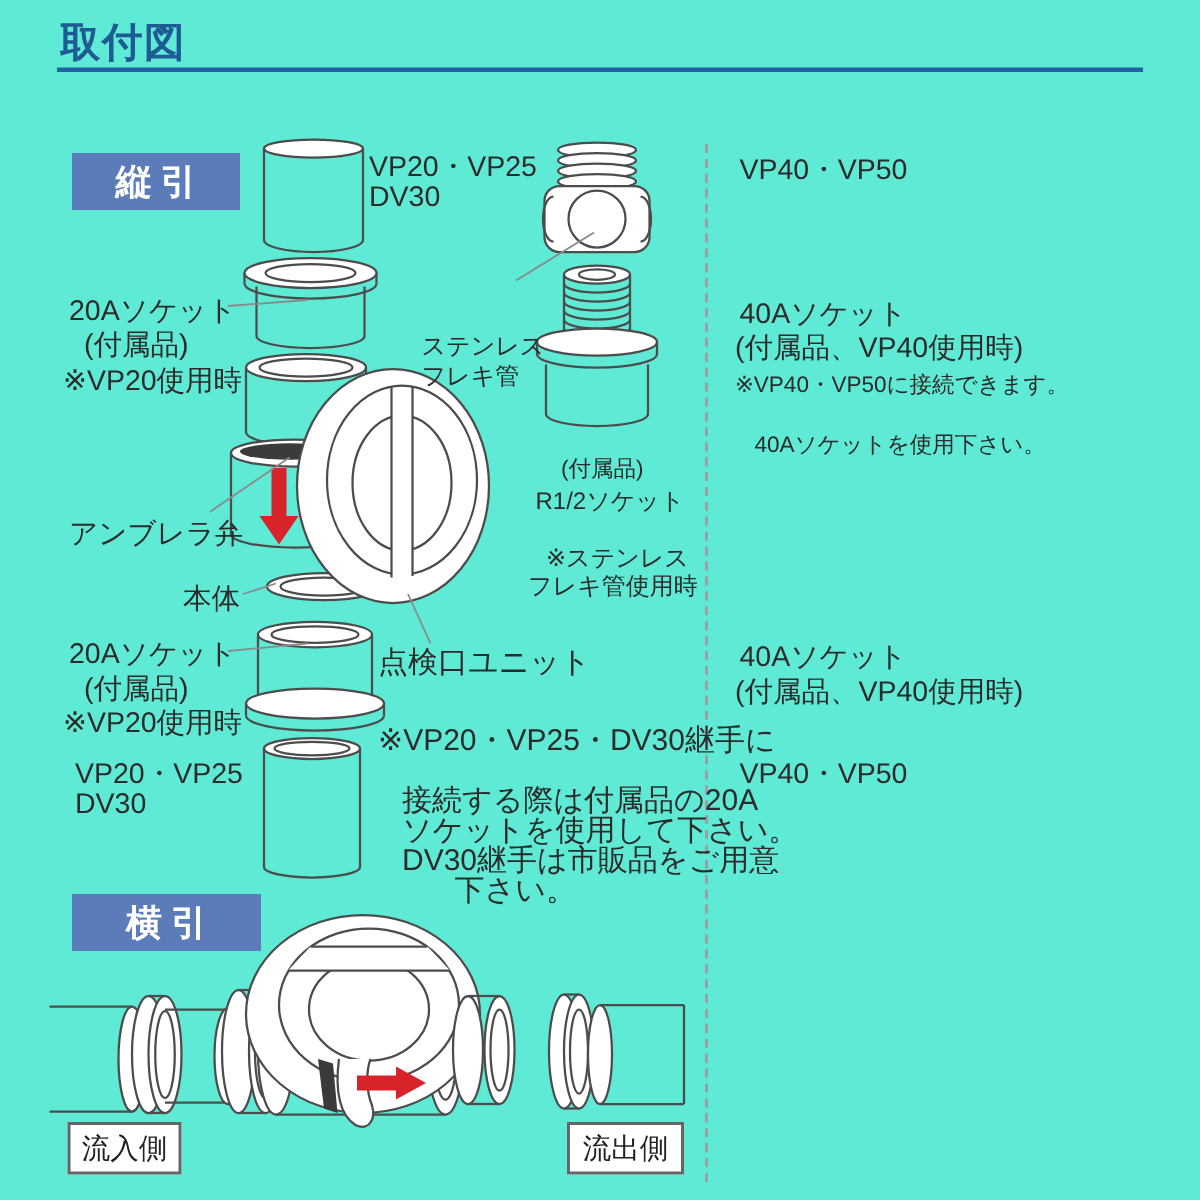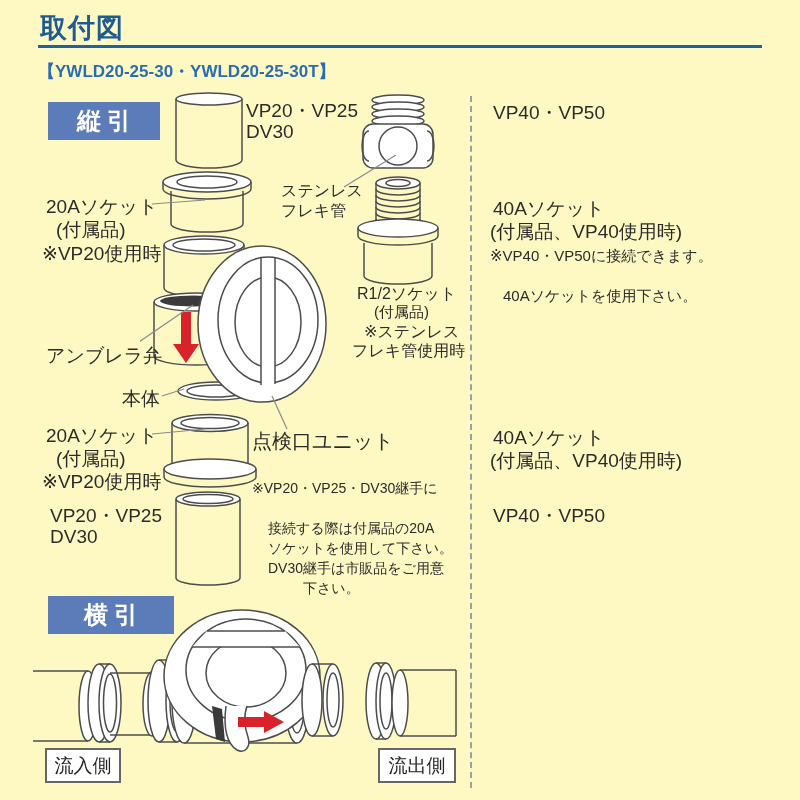--- a/index.html
+++ b/index.html
@@ -1,43 +1,42 @@
 <!DOCTYPE html>
 <html lang="ja"><head>
 <meta charset="utf-8">
 <style>
   html,body{margin:0;padding:0;background:#fff;}
-  #page{position:relative;width:800px;height:800px;background:#fef9c3;overflow:hidden;
+  #page{position:relative;width:800px;height:800px;background:#5eead4;overflow:hidden;
         font-family:"Liberation Sans","DejaVu Sans",sans-serif;color:#2b2b2b;}
   .abs{position:absolute;white-space:nowrap;}
   .title{font-size:27px;font-weight:bold;color:#1d5b92;letter-spacing:1px;}
   .rule{position:absolute;height:3px;background:#2061a2;}
   .colhead{font-size:17px;font-weight:bold;color:#2a6cb4;}
   .badge{position:absolute;width:112px;height:38px;background:#5b7cb8;color:#fff;
          font-size:24px;font-weight:bold;letter-spacing:6px;display:flex;
          align-items:center;justify-content:center;padding-left:6px;box-sizing:border-box;}
   .lbl{font-size:19px;}
-  .s16{font-size:16px;}
+  .s16{font-size:16px;margin-top:40px;}
   .s15{font-size:15px;}
   .s20{font-size:20px;}
-  .note{font-size:14px;}
+  .note{font-size:20px;}
   .divider{position:absolute;left:470px;top:96px;height:692px;width:0;
            border-left:2px dashed #9aa0a6;}
   .flowbox{position:absolute;border:2px solid #666;background:#fff;color:#222;
            font-size:19px;display:flex;align-items:center;justify-content:center;font-family:Liberation Serif, serif;}
   svg{display:block;}
 </style>
 </head>
 <body>
 
 <div id="page">
 
   <div class="abs title" style="left:40px;top:10px">取付図</div>
   <div class="rule" style="left:38px;top:45px;width:724px"></div>
-  <div class="abs colhead" style="left:38px;top:60px">【YWLD20-25-30・YWLD20-25-30T】</div>
 
   <div class="divider"></div>
 
   <div class="badge" style="left:48px;top:102px">縦引</div>
   <div class="badge" style="left:48px;top:596px;width:126px">横引</div>
 
   <svg style="position:absolute;left:140px;top:88px" width="330" height="514" viewBox="140 88 330 514" fill="none" stroke="#4c4c4c" stroke-width="1.5" stroke-linejoin="round">
     <g>
       <ellipse cx="209" cy="99" rx="33" ry="6" fill="#fff"></ellipse>
       <path d="M176,99 V160"></path>

